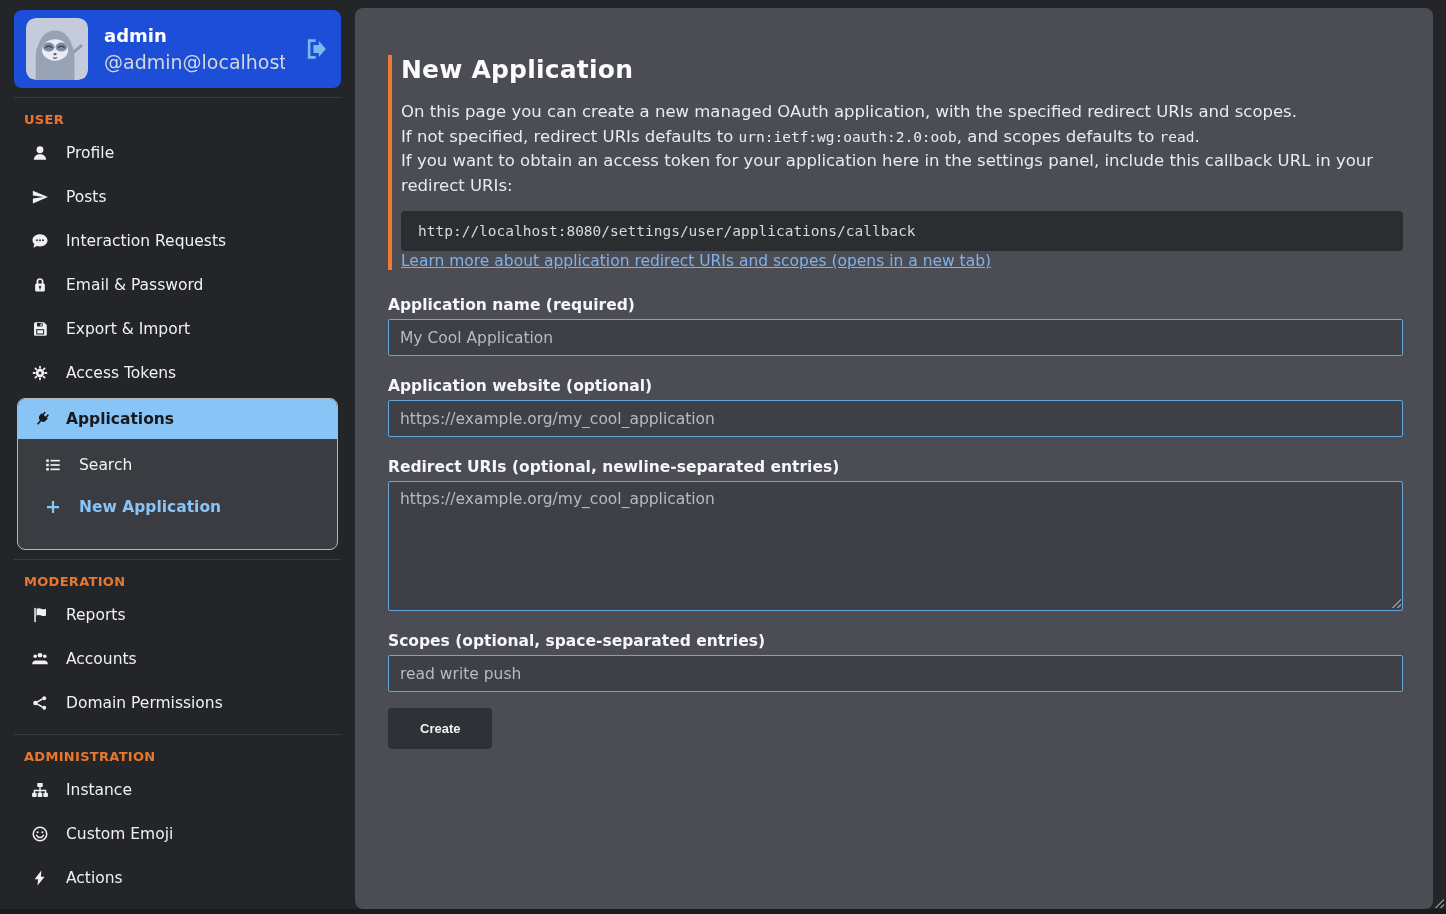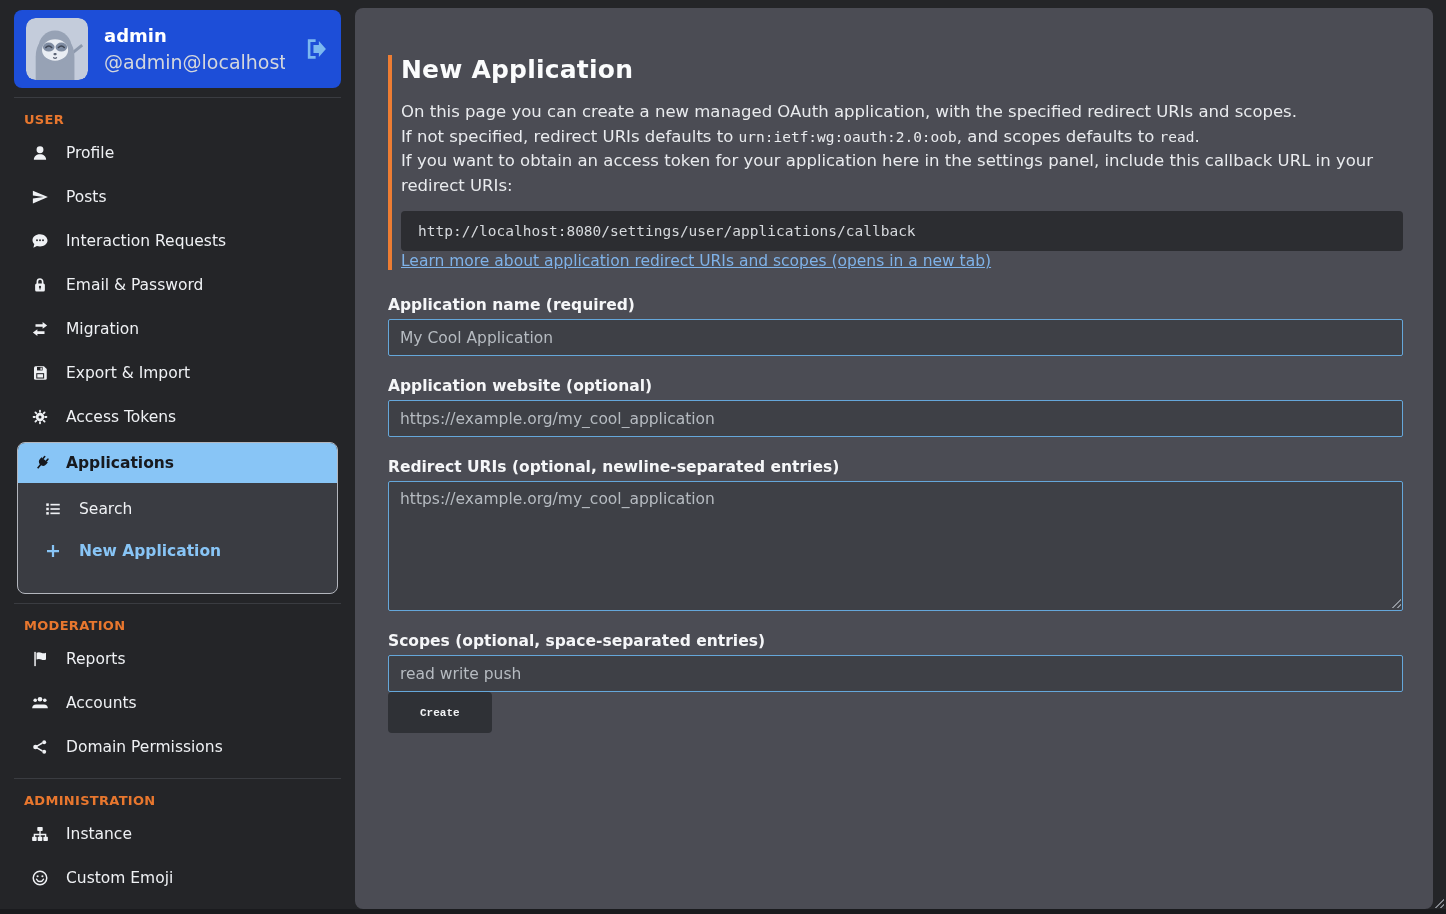--- a/index.html
+++ b/index.html
@@ -82,23 +82,23 @@
   .text-input::placeholder { color: #b6bbc1; opacity: 1; }
   .textarea-wrap { position: relative; }
   textarea.text-input { height: 130px; padding: 8px 11px; resize: none; display: block; }
   .resize-grip {
     position: absolute; right: 2px; bottom: 3px; width: 11px; height: 11px;
     background: repeating-linear-gradient(135deg, transparent 0 2px, #8f949b 2px 3.5px);
     clip-path: polygon(100% 0, 100% 100%, 0 100%);
     cursor: nwse-resize;
   }
   .create-btn {
-    background: #2f3136; border: none; border-radius: 4px;
-    color: #f2f3f5; font-family: Liberation Mono, monospace;
-    font-size: 11px; font-weight: bold; padding: 0 32px; height: 41px; cursor: pointer;
+    margin-top: 16px; background: #2f3136; border: none; border-radius: 4px;
+    color: #f2f3f5; font-family: Liberation Sans, sans-serif;
+    font-size: 13px; font-weight: bold; padding: 0 32px; height: 41px; cursor: pointer;
   }
   .bottom-strip { position: fixed; left: 0; right: 0; bottom: 0; height: 5px; background: #1a1b1e; }
   .corner-grip {
     position: fixed; right: 2px; bottom: 6px; width: 11px; height: 11px;
     background: repeating-linear-gradient(135deg, transparent 0 2px, #83878e 2px 3.5px);
     clip-path: polygon(100% 0, 100% 100%, 0 100%);
   }
 </style>
 </head>
 <body>
@@ -174,29 +174,20 @@
         <svg viewBox="0 0 24 24" fill="currentColor">
             <rect x="5.5" y="10" width="13" height="10.5" rx="2"></rect>
             <path d="M8.5 10.5V7.5a3.5 3.5 0 0 1 7 0v3" fill="none" stroke="currentColor" stroke-width="2.2"></path>
             <circle cx="12" cy="14.6" r="1.5" fill="#242528"></circle>
             <rect x="11.3" y="15" width="1.4" height="3" fill="#242528"></rect>
           </svg>
       </span>
       <span class="nav-label">Email &amp; Password</span>
     </div>
 
-    <div class="nav-item">
-      <span class="icon">
-        <svg viewBox="0 0 24 24" fill="currentColor">
-            <path d="M6 5.5h9.5V2.8L21.5 7.2 15.5 11.6V8.9H6z"></path>
-            <path d="M18 18.5H8.5v2.7L2.5 16.8 8.5 12.4v2.7H18z"></path>
-          </svg>
-      </span>
-      <span class="nav-label">Migration</span>
-    </div>
 
     <div class="nav-item">
       <span class="icon">
         <svg viewBox="0 0 24 24" fill="currentColor">
             <path d="M4 5a2 2 0 0 1 2-2h11.2L21 6.8V19a2 2 0 0 1-2 2H6a2 2 0 0 1-2-2z"></path>
             <rect x="8" y="4" width="7.5" height="4.6" fill="#242528"></rect>
             <rect x="12.6" y="4.8" width="1.8" height="3" fill="currentColor"></rect>
             <rect x="7" y="12.2" width="10.5" height="7.2" fill="#242528"></rect>
             <rect x="8.4" y="13.6" width="7.7" height="4.4" fill="currentColor"></rect>
           </svg>

